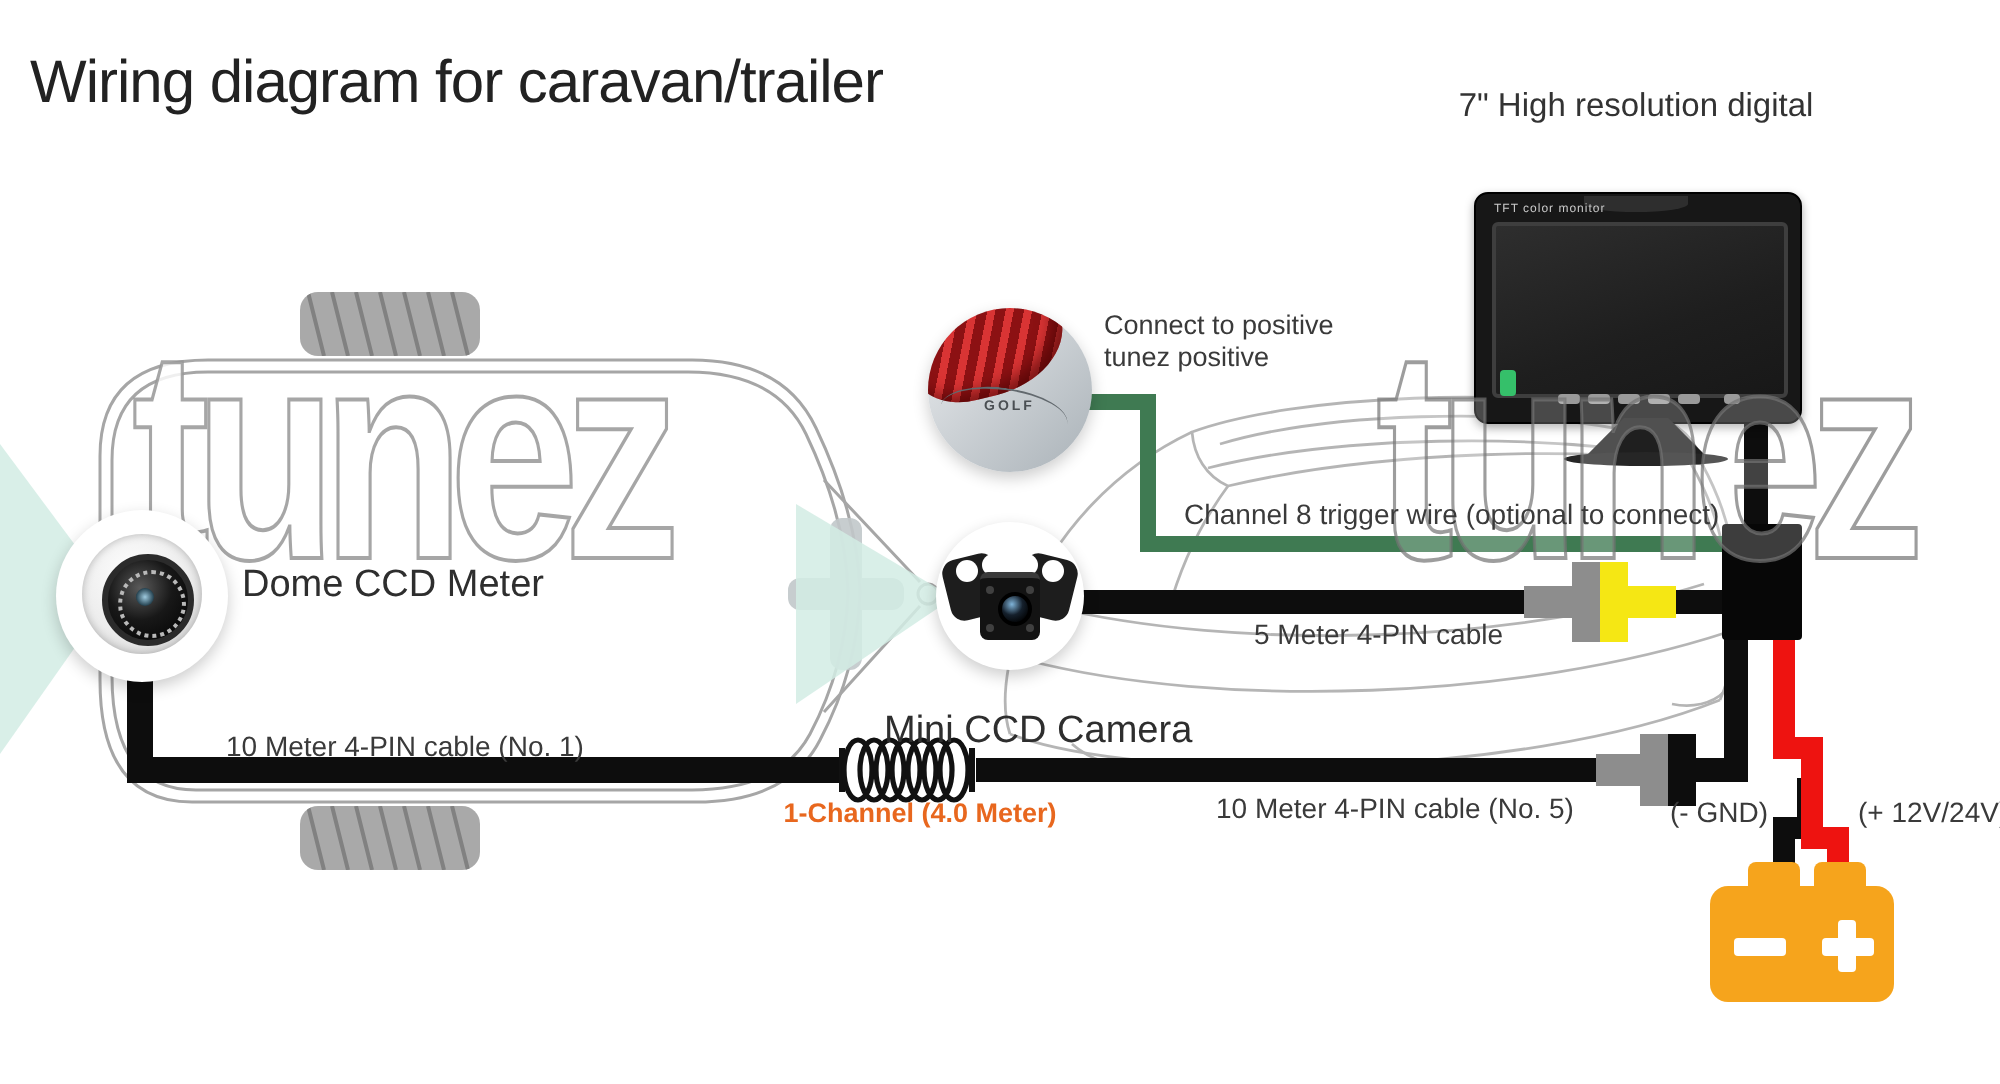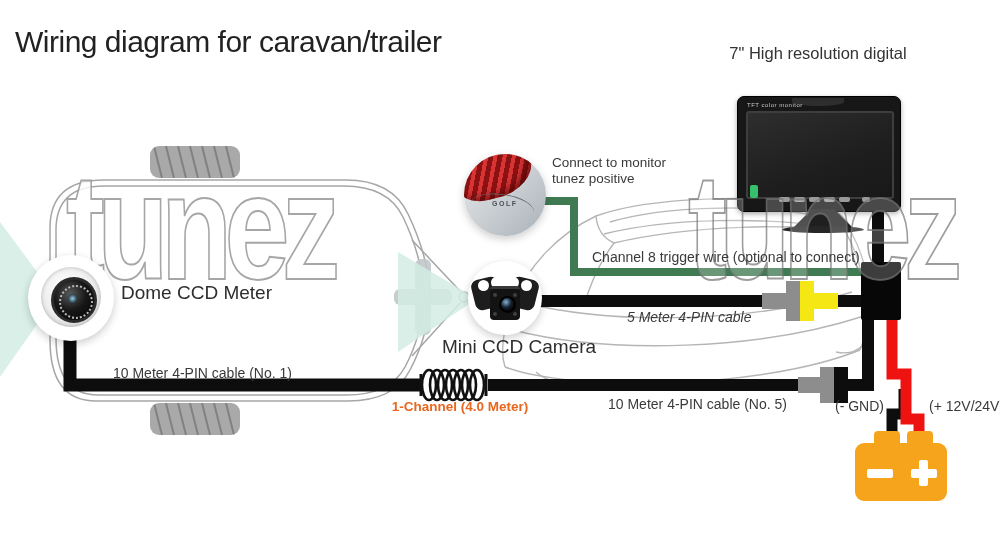--- a/index.html
+++ b/index.html
@@ -6,29 +6,29 @@
   .canvas{position:relative;width:1000px;height:542px;overflow:hidden;background:#fff;
           font-family:"Liberation Sans","DejaVu Sans",sans-serif;}
   .abs{position:absolute;}
 
   
   .page-title{left:15px;top:8px;font-size:30px;color:#222;letter-spacing:-.5px;z-index:7;margin-top:17px;}
   .monitor-heading{left:698px;top:44px;width:240px;text-align:center;font-size:16.5px;line-height:19px;color:#333;z-index:7;}
   .lbl{color:#3a3a3a;font-size:14px;z-index:7;white-space:nowrap;}
   .lbl-reverse{left:552px;top:155px;font-size:13.5px;line-height:16px;white-space:normal;width:130px;}
   .lbl-channel2{left:592px;top:249px;}
-  .lbl-5m{left:627px;top:309px;font-style:italic;}
+  .lbl-5m{left:627px;top:309px;}
   .lbl-10m1{left:113px;top:355px;margin-top:10px;}
   .lbl-10m2{left:608px;top:396px;}
   .lbl-suzi{left:385px;top:399px;width:150px;text-align:center;font-size:13.5px;line-height:16px;
             font-weight:600;color:var(--accent-orange,#e8671e);white-space:normal;}
   .lbl-gnd{left:816px;top:398px;width:68px;text-align:right;}
   .lbl-power{left:929px;top:398px;}
   .lbl-dome{left:121px;top:282px;font-size:19px;color:#2e2e2e;}
-  .lbl-mini{left:442px;top:336px;font-size:19px;color:#2e2e2e;}
+  .lbl-mini{left:442px;top:355px;font-size:19px;color:#2e2e2e;}
 
   
   .watermark{font-weight:bold;font-size:150px;line-height:150px;letter-spacing:-10px;
              transform:scale(.78,1);transform-origin:left top;pointer-events:none;user-select:none;}
   .wm-left{left:66px;top:152px;z-index:2;color:rgba(255,255,255,.82);
            -webkit-text-stroke:2px rgba(150,150,150,.85);}
   .wm-right{left:688px;top:152px;z-index:6;color:rgba(255,255,255,.22);
             -webkit-text-stroke:2px rgba(115,115,115,.7);}
 
   
@@ -253,21 +253,21 @@
     </div>
   </div>
 
   <div class="abs watermark wm-right">tunez</div>
 
   <div class="abs page-title">Wiring diagram for caravan/trailer</div>
   <div class="abs monitor-heading">
     <div>7" High resolution digital</div>
   </div>
   <div class="abs lbl lbl-reverse">
-    <div>Connect to monitor</div>
+    <div>Connect to positive</div>
     <div>tunez positive</div>
   </div>
   <div class="abs lbl lbl-channel2">Channel 8 trigger wire (optional to connect)</div>
   <div class="abs lbl lbl-5m">5 Meter 4-PIN cable</div>
   <div class="abs lbl lbl-10m1">10 Meter 4-PIN cable (No. 1)</div>
   <div class="abs lbl lbl-10m2">10 Meter 4-PIN cable (No. 5)</div>
   <div class="abs lbl lbl-suzi">
     <div>1-Channel (4.0 Meter)</div>
   </div>
   <div class="abs lbl lbl-gnd">(- GND)</div>

